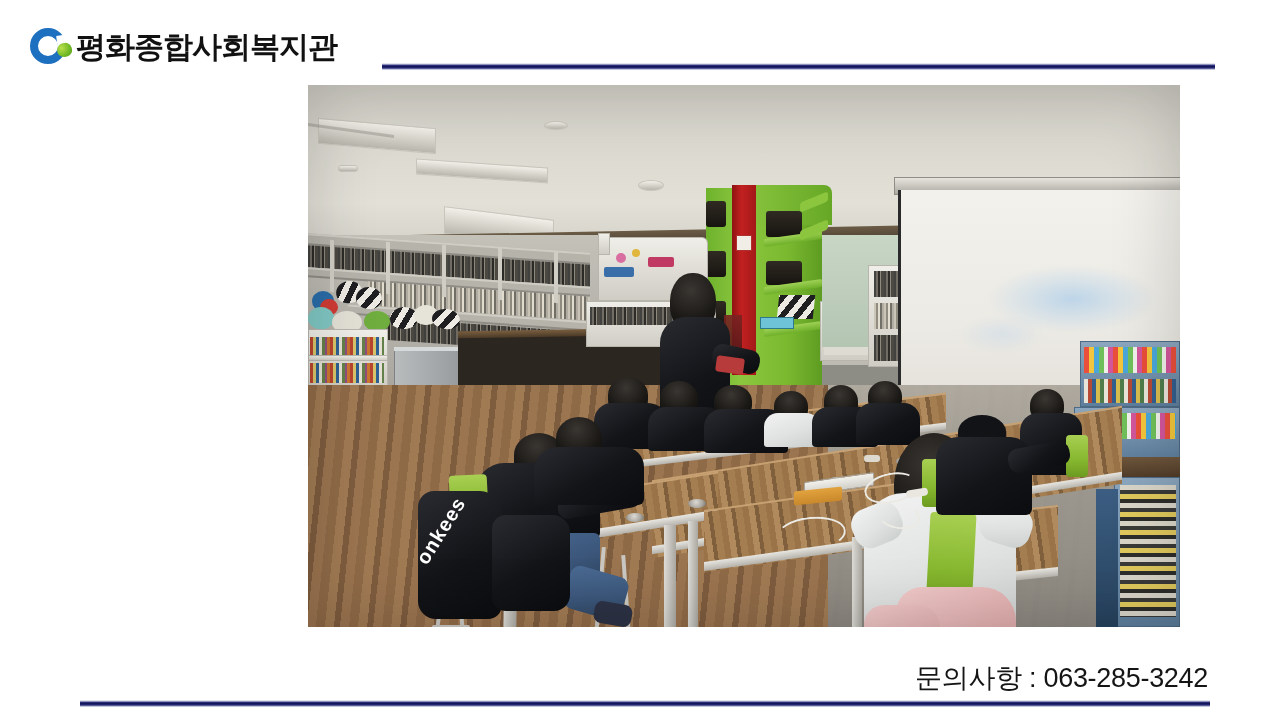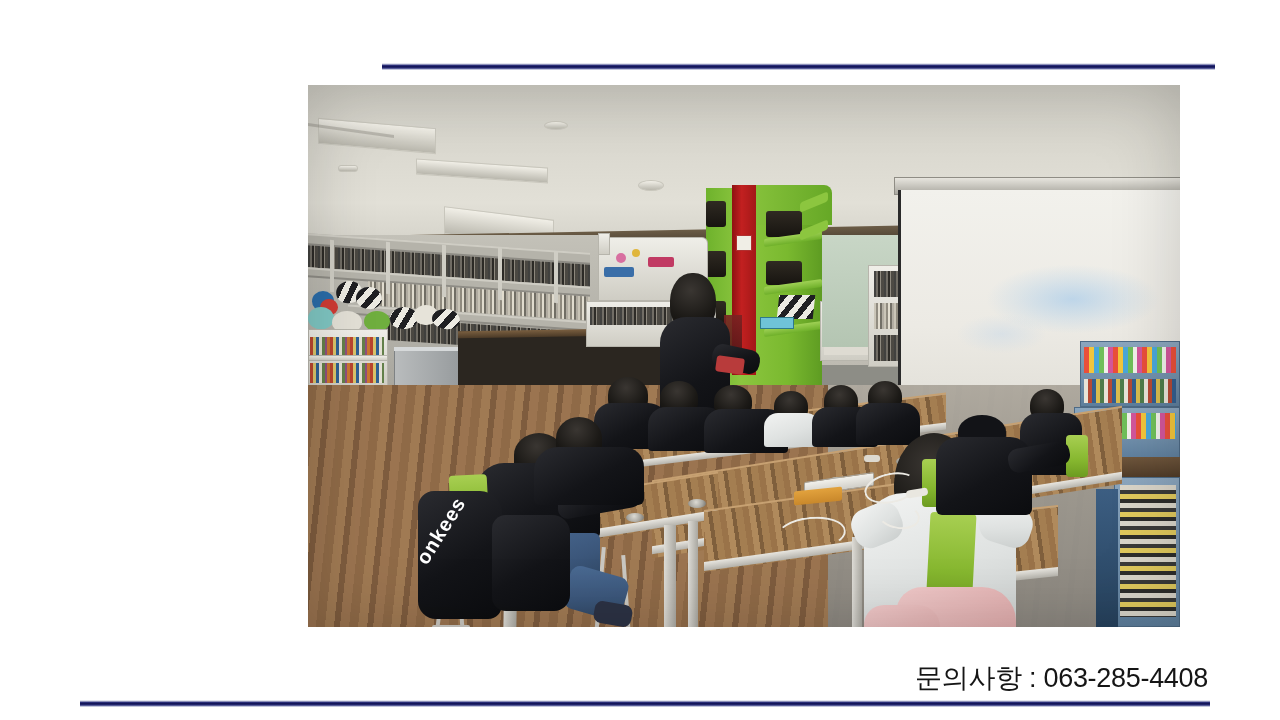--- a/index.html
+++ b/index.html
@@ -355,20 +355,28 @@
     left:0; top:0; width:872px; height:542px;
     box-shadow: inset 0 0 70px rgba(0,0,0,0.18);
     pointer-events: none;
   }
 </style>
 </head>
 <body>
 
 <div id="header">
 
+  <div id="logo-block">
+    <div id="logo-mark">
+      <div class="ring"></div>
+      <div class="ring-gap"></div>
+      <div class="leaf"></div>
+    </div>
+    <div id="logo-text">평화종합사회복지관</div>
+  </div>
 
   <div id="header-rule" class="rule"></div>
 
 </div>
 
 <div id="photo">
 
   <div class="ly ceiling"></div>
   <div class="ly ceil-panel" style="left:10px;  top:38px;  width:118px; height:26px; transform:skewY(5deg);"></div>
   <div class="ly ceil-line" style="left:0px;    top:44px;  width:86px;  height:3px; transform:skewY(8deg);"></div>
@@ -591,14 +599,14 @@
   <div class="ly cable" style="left:556px; top:388px; width:54px; height:30px; border-width:2px; border-color:#eceae4 transparent #eceae4 #eceae4; transform:rotate(-12deg);"></div>
   <div class="ly cable" style="left:570px; top:418px; width:42px; height:26px; border-color:transparent #eceae4 #eceae4 transparent; transform:rotate(8deg);"></div>
   <div class="ly cable" style="left:468px; top:432px; width:70px; height:34px; border-color:#eceae4 #eceae4 transparent transparent; transform:rotate(-6deg);"></div>
 
   <div class="ly" style="left:598px; top:404px; width:22px; height:8px; background:#e9e7e0; border-radius:4px; transform:rotate(-9deg);"></div>
   <div class="ly" style="left:556px; top:370px; width:16px; height:7px; background:#ddd9cf; border-radius:3px;"></div>
 
   <div class="ly vignette"></div>
 </div>
 
-<div id="footer-contact">문의사항 : 063-285-4408</div>
+<div id="footer-contact">문의사항 : 063-285-3242</div>
 <div id="footer-rule" class="rule"></div>
 
 </body></html>

